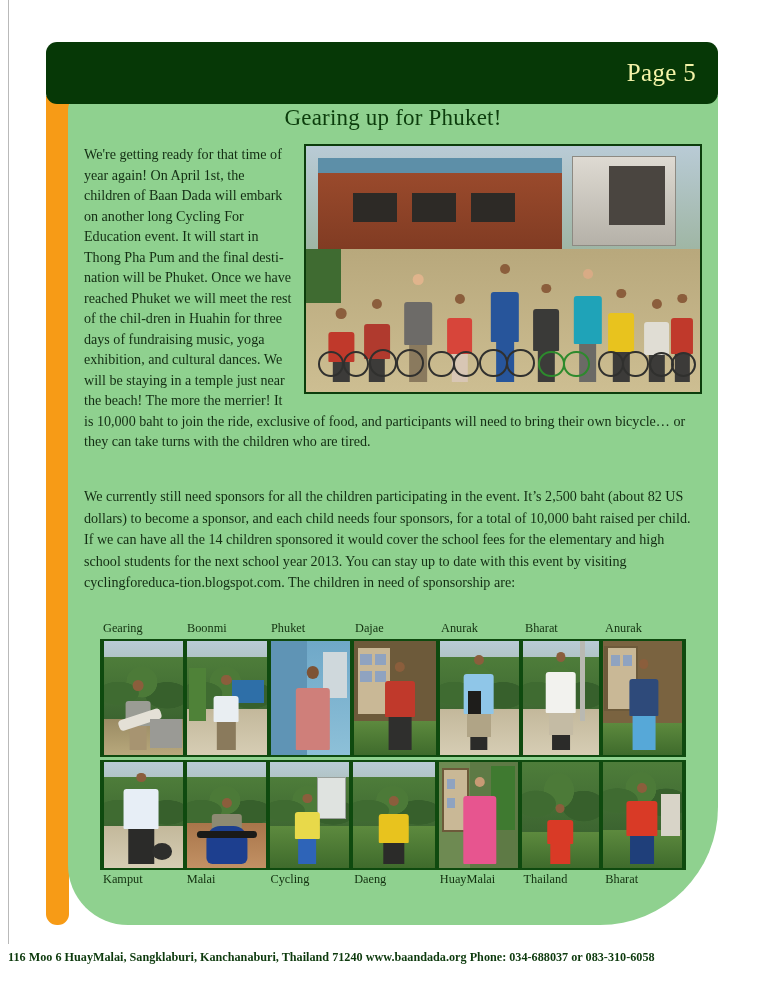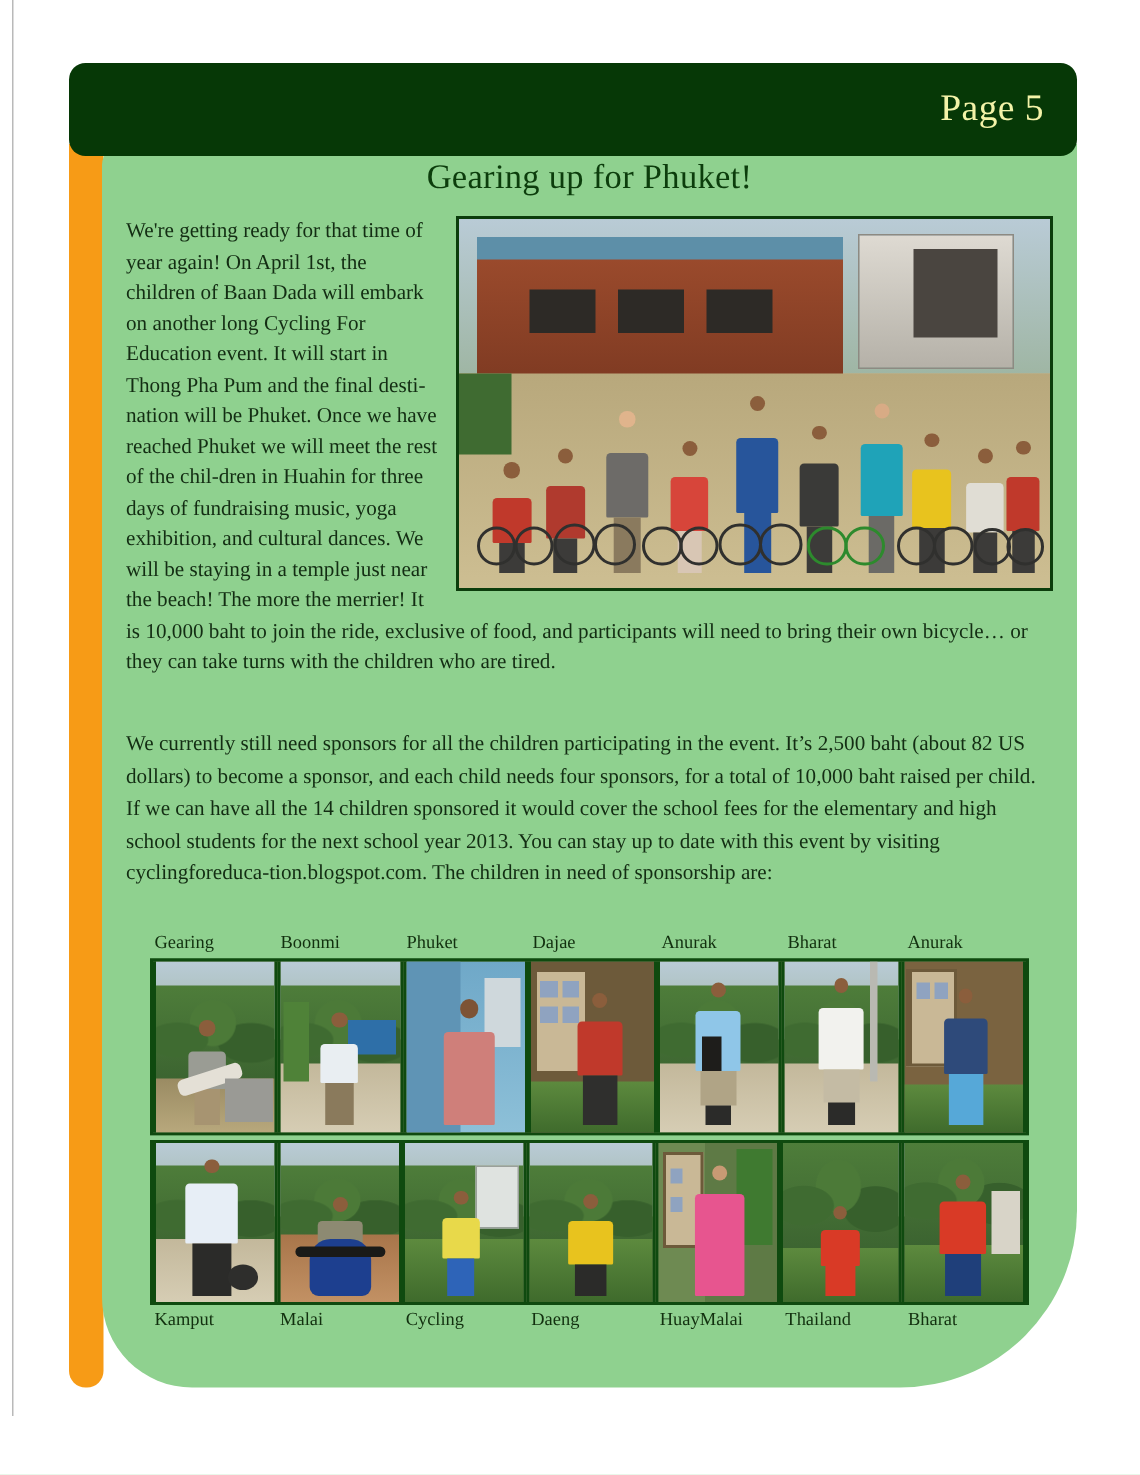--- a/index.html
+++ b/index.html
@@ -547,14 +547,15 @@
 
     </div>
   </div>
 
   <div id="orange-bar"></div>
 
   <div id="header-banner">
     <div id="page-number">Page 5</div>
   </div>
 
+  <div id="footer">116 Moo 6 HuayMalai, Sangklaburi, Kanchanaburi, Thailand 71240  www.baandada.org  Phone: 034-688037 or 083-310-6058</div>
 
 </div>
 
 </body></html>

